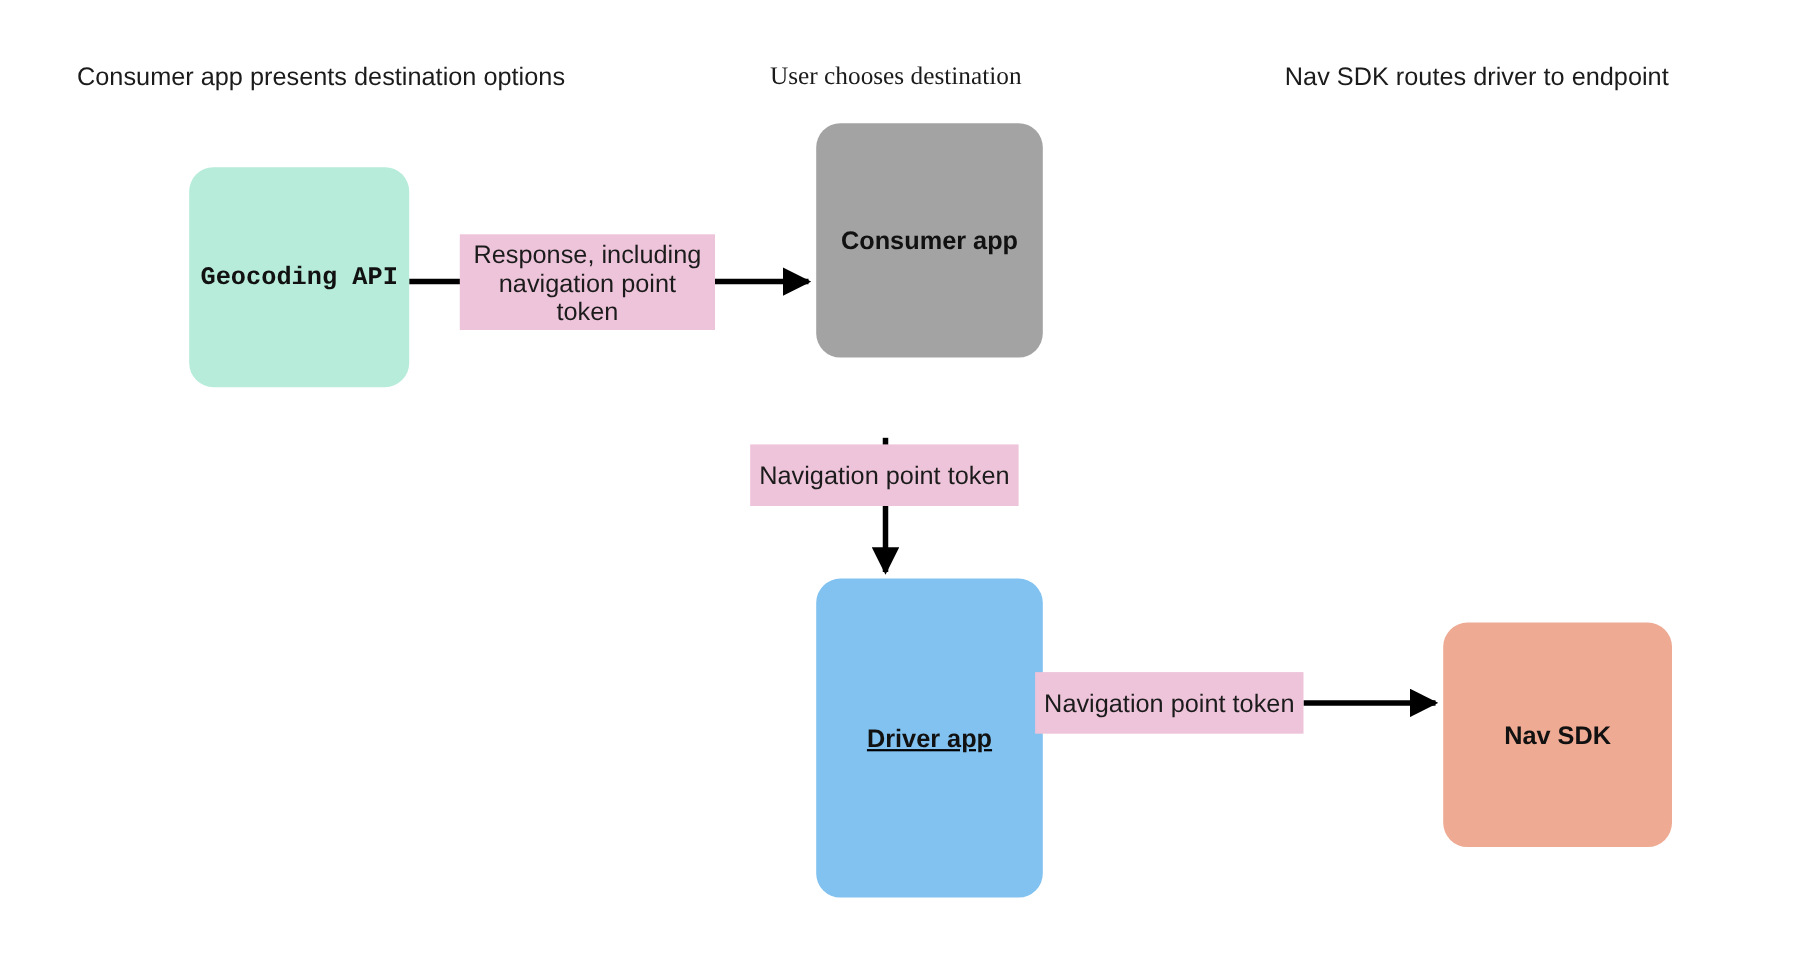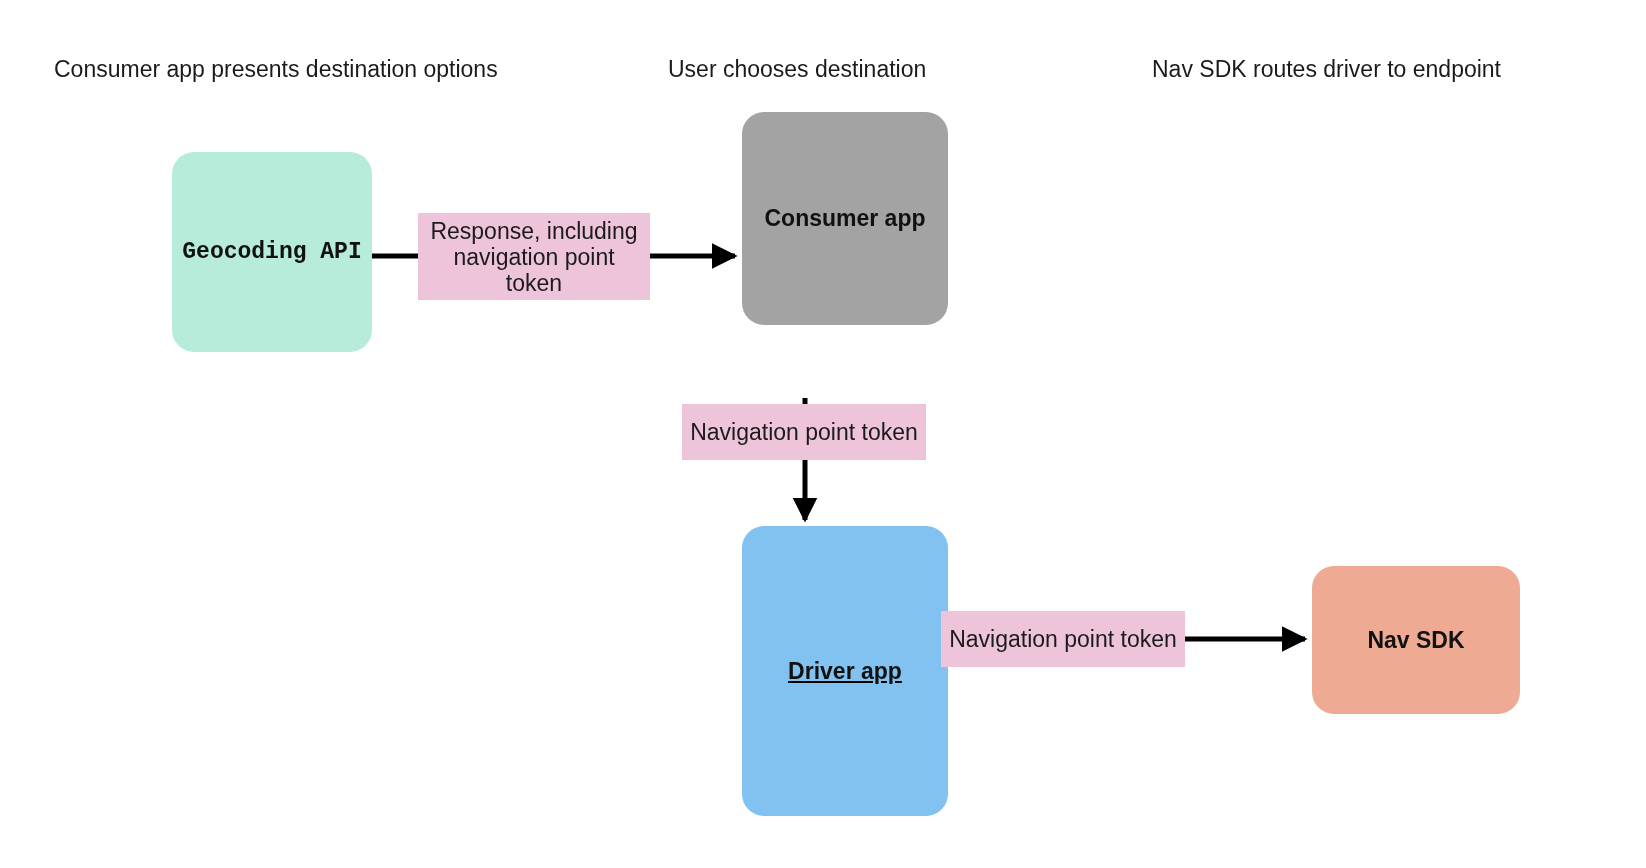--- a/index.html
+++ b/index.html
@@ -21,23 +21,24 @@
   }
 
   
   .col-heading {
     position: absolute;
     font-size: 23px;
     line-height: 28px;
     color: #1b1b1b;
     white-space: nowrap;
     font-weight: 400;
+    margin-left: 16px;
   }
   #heading-0 { left: 54px;   top: 55px; }
-  #heading-1 { left: 668px;  top: 55px; }
+  #heading-1 { left: 684px;  top: 55px; font-family: Liberation Serif, serif; }
   #heading-2 { left: 1152px; top: 55px; }
 
   
   .node {
     position: absolute;
     box-sizing: border-box;
     border-radius: 22px;
     display: flex;
     align-items: center;
     justify-content: center;
@@ -63,21 +64,21 @@
     background: #a3a3a3;
   }
   #node-driver {
     left: 742px; top: 526px;
     width: 206px; height: 290px;
     background: #81c2f0;
     text-decoration: underline;
   }
   #node-navsdk {
     left: 1312px; top: 566px;
-    width: 208px; height: 148px;
+    width: 208px; height: 204px;
     background: #eeaa93;
   }
 
   
   .edge-label {
     position: absolute;
     box-sizing: border-box;
     background: #eec4da;
     display: flex;
     align-items: center;

